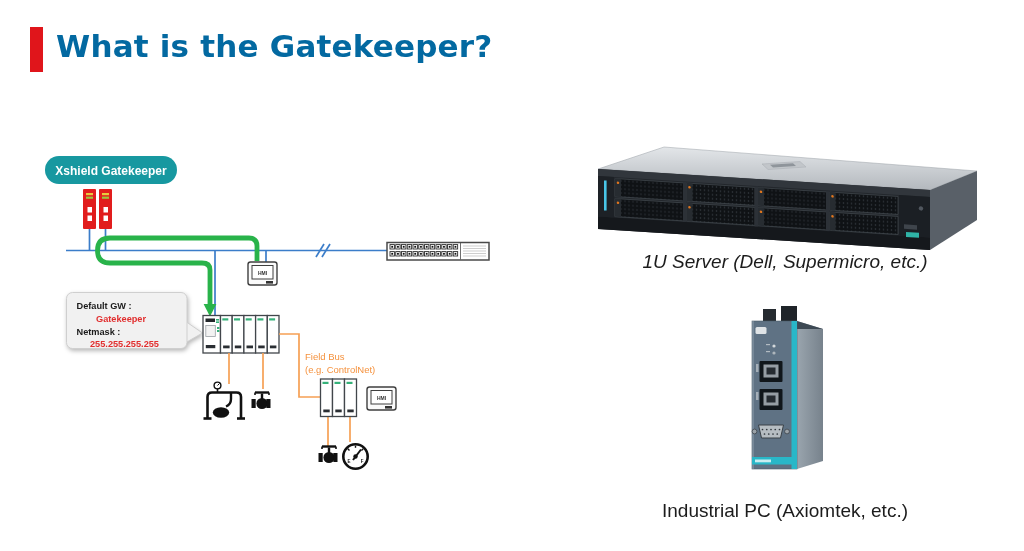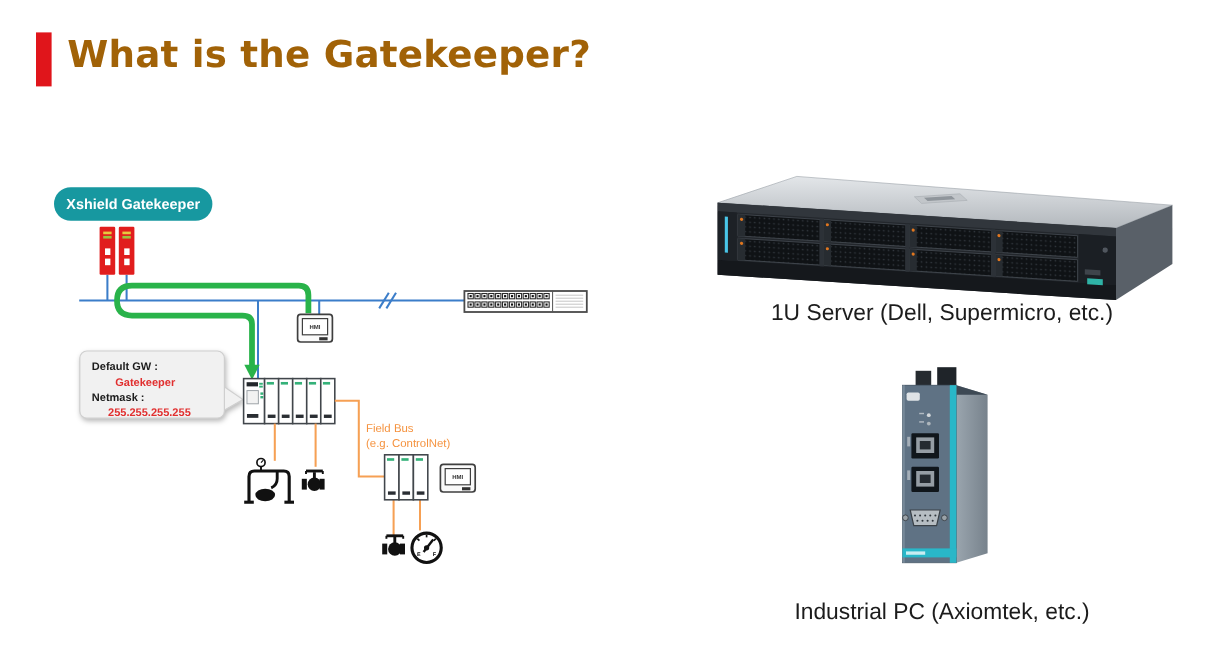--- a/index.html
+++ b/index.html
@@ -1,26 +1,26 @@
 <!DOCTYPE html>
 <html><head>
 <meta charset="utf-8">
 <style>
   html,body{margin:0;padding:0;background:#fff;}
   .slide{position:relative;width:1024px;height:551px;background:#ffffff;overflow:hidden;
          font-family:"Liberation Sans",sans-serif;}
   .accent-bar{position:absolute;left:30px;top:27px;width:13px;height:45px;background:#e0151b;}
-  .page-title{position:absolute;left:56px;top:28px;font-size:31px;font-weight:700;color:#a16207;
+  .page-title{position:absolute;left:56px;top:28px;font-size:31px;font-weight:700;color:#0369a1;
               letter-spacing:.2px;font-family:"DejaVu Sans","Liberation Sans",sans-serif;}
   .diagram-svg{position:absolute;left:20px;top:130px;}
   .server-svg{position:absolute;left:580px;top:136px;}
   .ipc-svg{position:absolute;left:735px;top:303px;}
   .caption{position:absolute;left:580px;width:410px;text-align:center;color:#1c1c1c;
            font-size:19px;line-height:23px;}
-  .caption.server{top:250px;}
+  .caption.server{top:250px;font-style:italic;}
   .caption.ipc{top:499px;}
   svg text{font-family:"Liberation Sans",sans-serif;}
   .bubble{filter:drop-shadow(1.5px 2px 2px rgba(0,0,0,.28));}
 </style>
 </head>
 <body>
 
 <div class="slide">
 
   <div class="accent-bar"></div>

